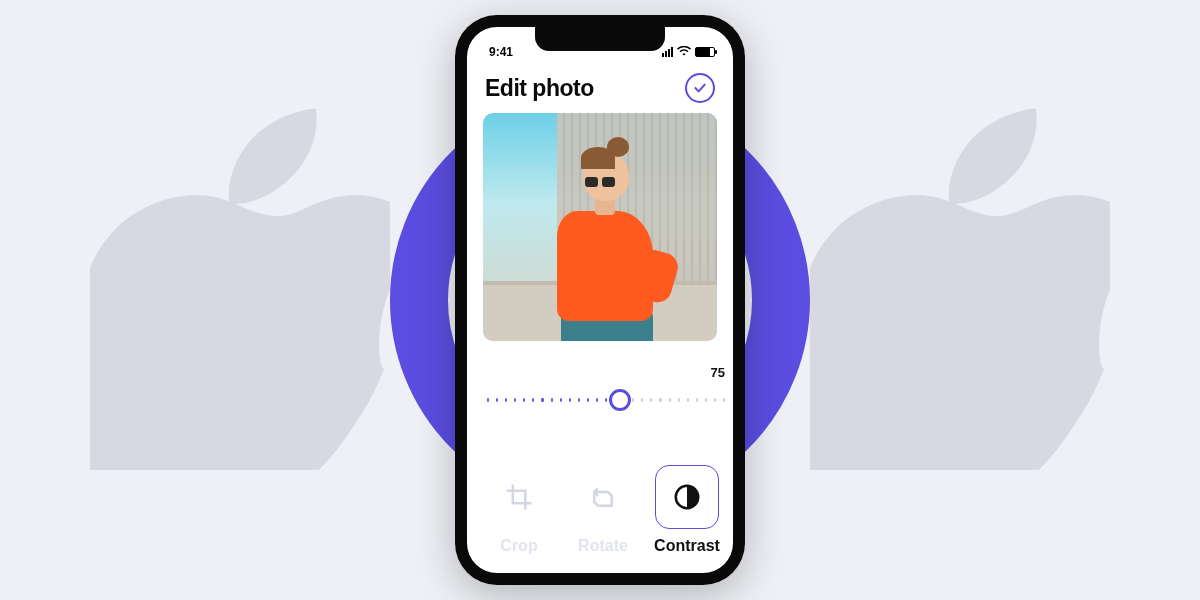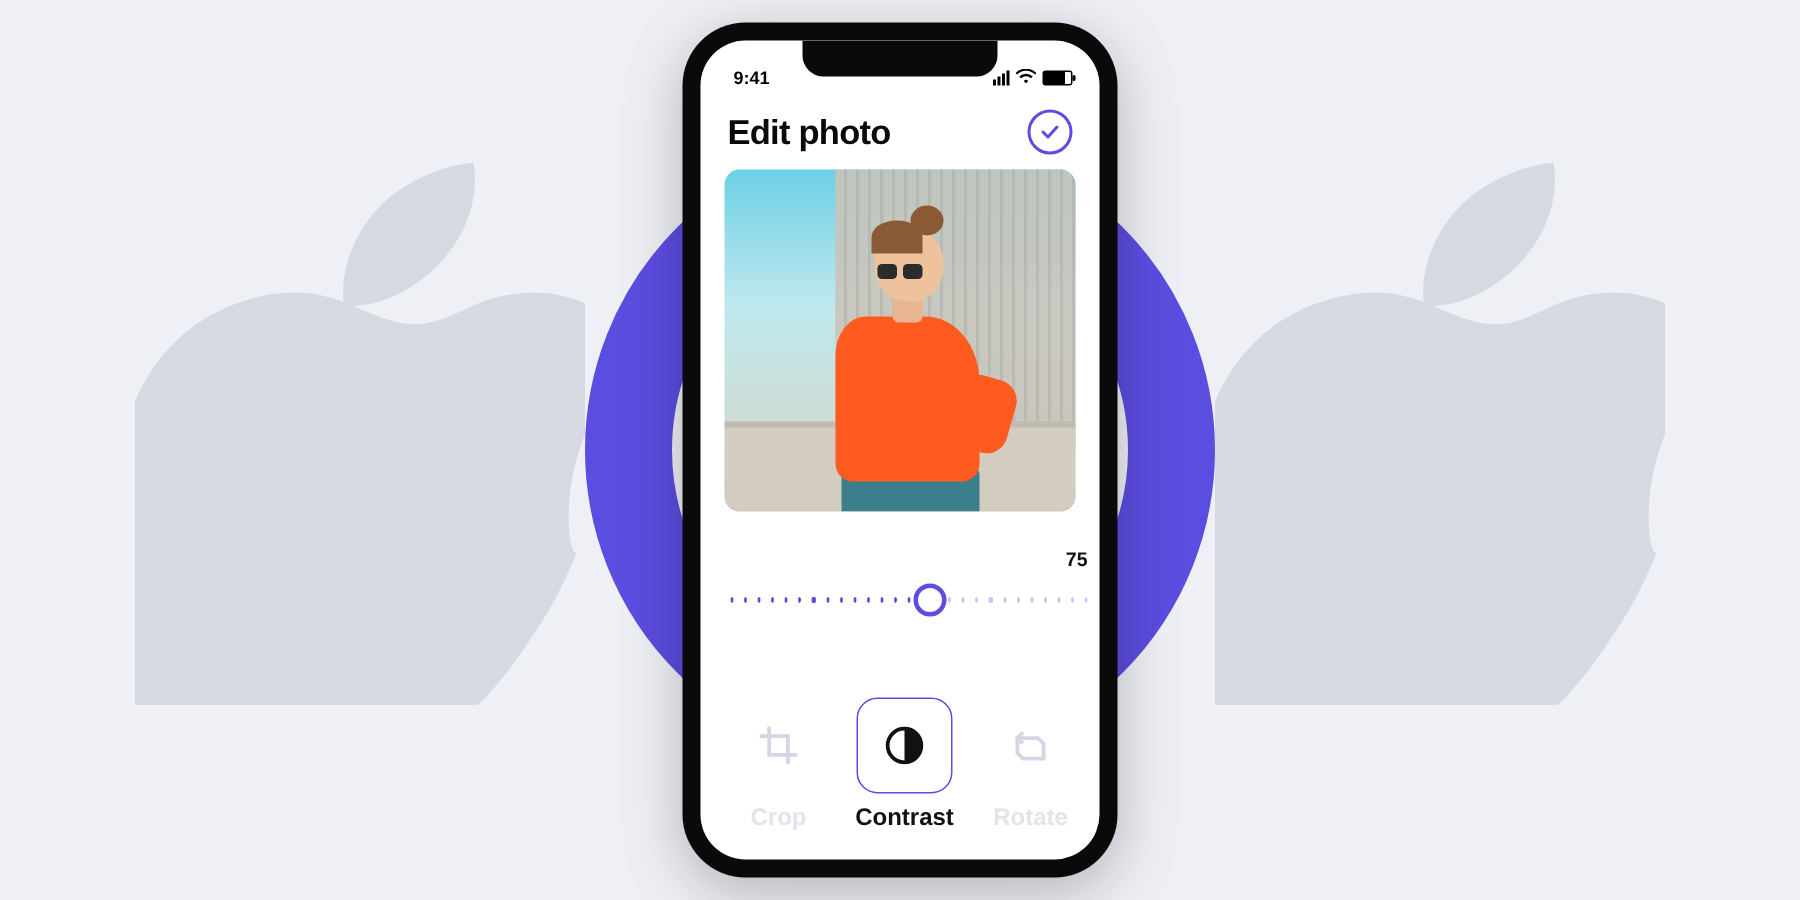--- a/index.html
+++ b/index.html
@@ -287,34 +287,34 @@
 
     <div class="tools-row" id="tools-row">
         <div class="tool dim">
           <div class="tool-box">
             <svg viewBox="0 0 24 24">
               <path fill="none" stroke="currentColor" stroke-width="2" d="M7 2v15h15M2 7h15v15"></path>
             </svg>
           </div>
           <div class="tool-label">Crop</div>
         </div>
+        <div class="tool dim">
+          <div class="tool-box">
+            <svg viewBox="0 0 24 24">
+              <path fill="none" stroke="currentColor" stroke-width="2" d="M5 8h11l3 3v8H8l-3-3z"></path>
+              <path fill="none" stroke="currentColor" stroke-width="2" d="M8 5l-3 3 3 3"></path>
+            </svg>
+          </div>
+          <div class="tool-label">Rotate</div>
+        </div>
         <div class="tool active">
           <div class="tool-box">
             <svg viewBox="0 0 24 24">
               <circle cx="12" cy="12" r="9" fill="none" stroke="currentColor" stroke-width="2"></circle>
               <path fill="currentColor" d="M12 3a9 9 0 010 18z"></path>
             </svg>
           </div>
           <div class="tool-label">Contrast</div>
         </div>
-        <div class="tool dim">
-          <div class="tool-box">
-            <svg viewBox="0 0 24 24">
-              <path fill="none" stroke="currentColor" stroke-width="2" d="M5 8h11l3 3v8H8l-3-3z"></path>
-              <path fill="none" stroke="currentColor" stroke-width="2" d="M8 5l-3 3 3 3"></path>
-            </svg>
-          </div>
-          <div class="tool-label">Rotate</div>
-        </div>
       </div>
 
   </div>
 </div>
 
 </body></html>

